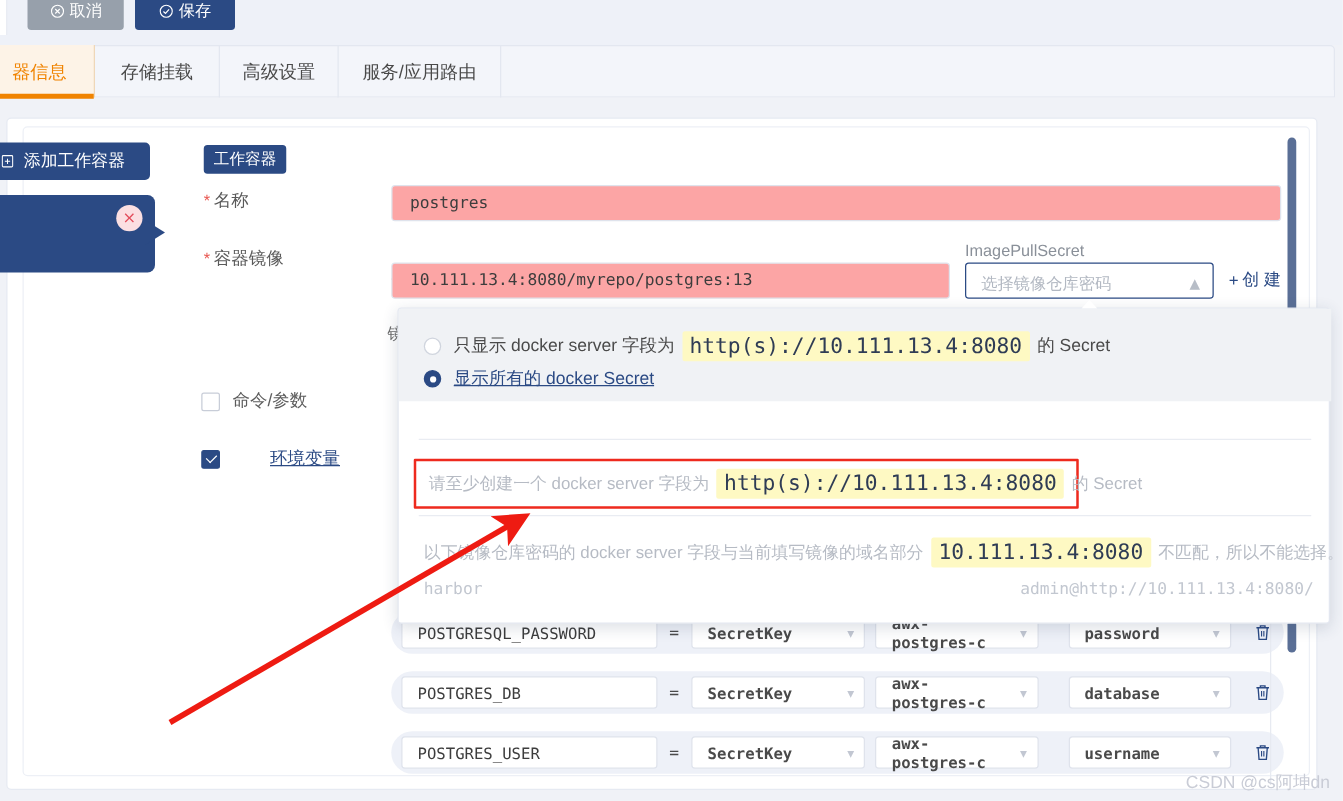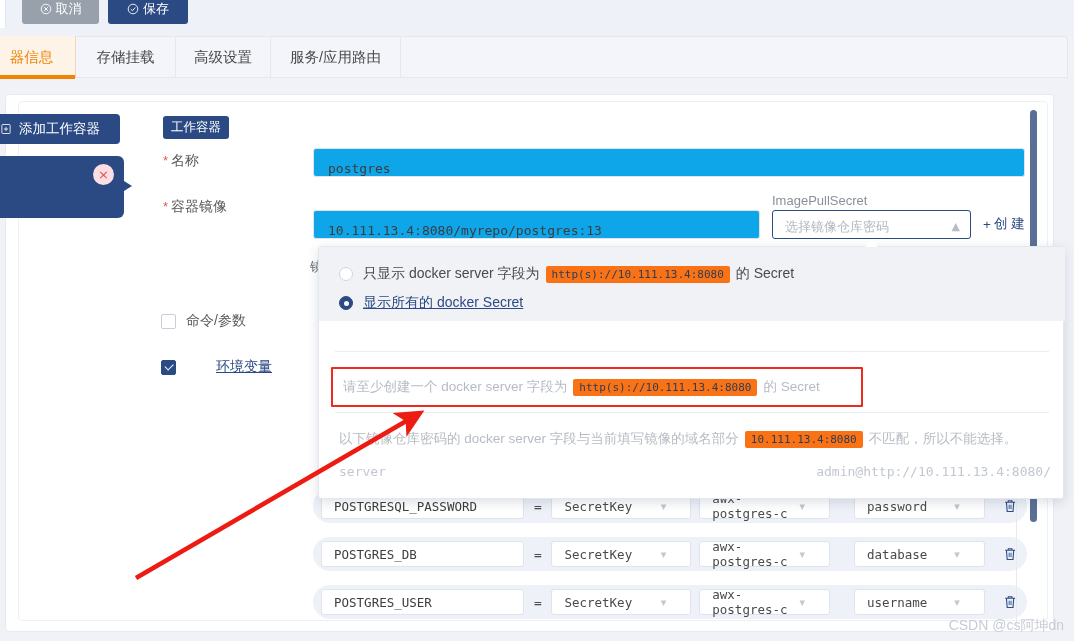--- a/index.html
+++ b/index.html
@@ -110,23 +110,23 @@
     position: absolute; font-size: 14px; color: #5a5a5a; user-select: none;
   }
   .req { color: #e8554f; margin-right: 3px; font-size: 13px; }
   #lbl-name  { left: 163px; top: 152px; }
   #lbl-image { left: 163px; top: 198px; }
   #lbl-img-sub { left: 313px; top: 193px; font-size: 12.5px; color: #6b6b6b; margin-top: 25px; }
   #lbl-ips   { left: 772px; top: 193px; font-size: 13px; color: #8a9099; }
   #lbl-hidden { left: 310px; top: 258px; font-size: 13px; color: #6b6b6b; }
 
   .inp {
-    position: absolute; background: #0ea5e9; border: 1px solid #dfe3ec;
+    position: absolute; background: #fca5a5; border: 1px solid #dfe3ec;
     border-radius: 3px; font-family: "DejaVu Sans Mono", monospace;
-    font-size: 13px; color: #3d3d3d; display: flex; align-items: flex-end;
+    font-size: 13px; color: #3d3d3d; display: flex; align-items: center;
     padding-left: 14px; cursor: text;
   }
   #inp-name  { left: 313px; top: 148px; width: 712px; height: 29px; }
   #inp-image { left: 313px; top: 210px; width: 447px; height: 29px; }
 
   .select-ips {
     position: absolute; left: 772px; top: 210px; width: 199px; height: 29px;
     background: #fff; border: 1px solid #2b4a84; border-radius: 3px;
     display: flex; align-items: center; padding: 4px 10px 0 12px;
     font-size: 13px; color: #b2b8c2; cursor: pointer; user-select: none;
@@ -179,21 +179,21 @@
     padding-left: 12px; cursor: text;
   }
   .env-eq {
     width: 30px; text-align: center; font-family: "DejaVu Sans Mono", monospace;
     font-size: 13px; color: #4a4a4a; user-select: none;
   }
   .env-sel {
     height: 26px; background: #fff; border: 1px solid #dfe3ec;
     border-radius: 3px; font-family: "DejaVu Sans Mono", monospace;
     font-size: 12.5px; color: #4a4a4a; display: flex; align-items: center;
-    padding: 0 24px 0 12px; cursor: pointer; user-select: none;
+    padding: 0 8px 0 12px; cursor: pointer; user-select: none; font-weight: bold;
   }
   .env-sel .cv {
     margin-left: auto; color: #c2c7d2; font-size: 11px; padding-left: 8px;
     font-family: "DejaVu Sans", sans-serif;
   }
   .w-type { width: 150px; }
   .w-name { width: 140px; margin-left: 8px; }
   .w-key  { width: 140px; margin-left: 24px; }
   .trash {
     margin-left: 16px; width: 20px; height: 20px; cursor: pointer;
@@ -238,22 +238,22 @@
     flex: 0 0 14px;
   }
   .radio.on {
     border-color: #2b4a84; background: #2b4a84;
     display: flex; align-items: center; justify-content: center;
   }
   .radio.on::after {
     content: ""; width: 5px; height: 5px; border-radius: 50%; background: #fff;
   }
   .code {
-    font-family: "DejaVu Sans Mono", monospace; font-size: 11px;
-    background: #f97316; color: #2f3c55; border-radius: 2px;
+    font-family: "DejaVu Sans Mono", monospace; font-size: 17px;
+    background: #fef9c3; color: #2f3c55; border-radius: 2px;
     padding: 2px 6px; margin: 0 6px; text-align: right;
   }
   #rad1 .lbl { text-decoration: underline; text-align: center; }
 
   .pop-div {
     position: absolute; left: 16px; width: 714px; height: 1px; background: #e9ecf2;
   }
   #div1 { top: 104px; }
   #div2 { top: 165px; }
 
@@ -503,21 +503,21 @@
 
     <div class="pop-div" id="div2"></div>
 
     <div class="note-line">
       <span>以下镜像仓库密码的 docker server 字段与当前填写镜像的域名部分</span>
       <span class="code">10.111.13.4:8080</span>
       <span>不匹配，所以不能选择。</span>
     </div>
 
     <div class="secret-item">
-      <span>server</span>
+      <span>harbor</span>
       <span>admin@http://10.111.13.4:8080/</span>
     </div>
   </div>
 
   <svg class="arrow" width="1074" height="641">
     <defs>
       <marker id="ah" markerWidth="7" markerHeight="7" refX="2.2" refY="3.5" orient="auto" markerUnits="strokeWidth">
         <path d="M0,0.4 L6.4,3.5 L0,6.6 L1.6,3.5 Z" fill="#ee1b12"></path>
       </marker>
     </defs>

